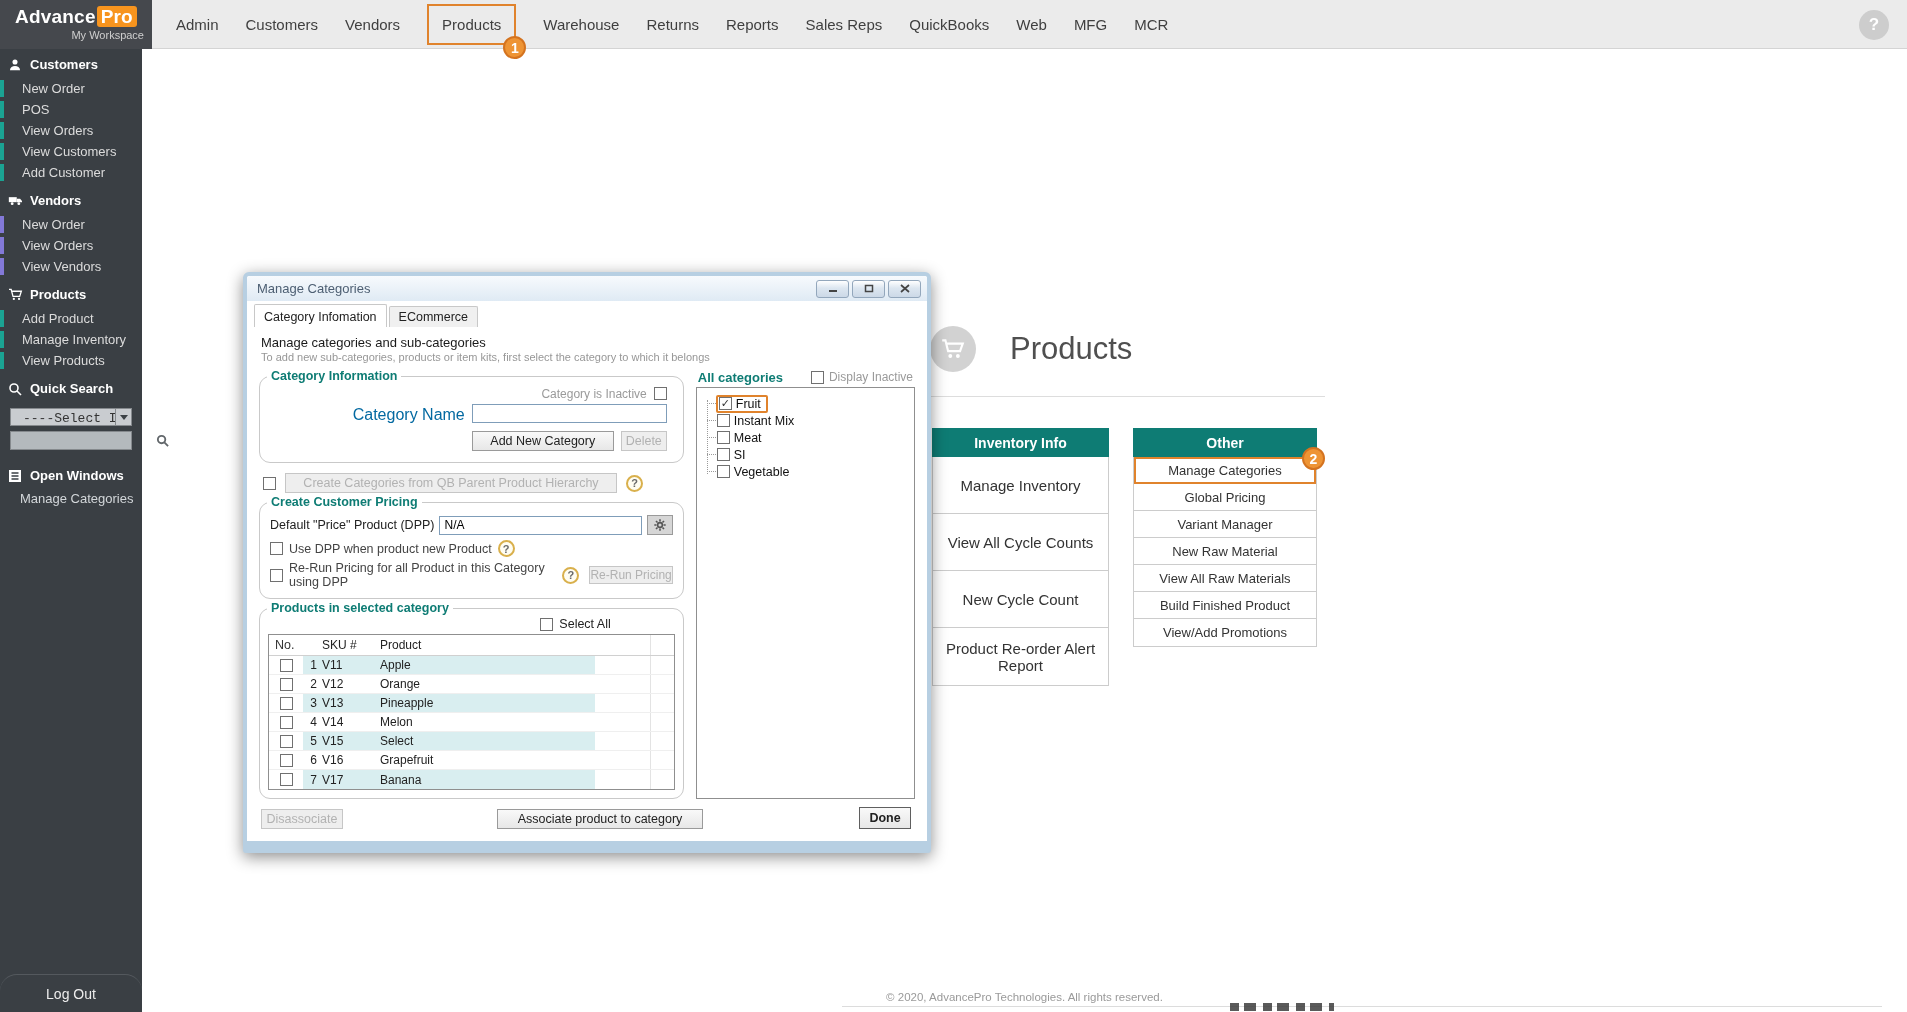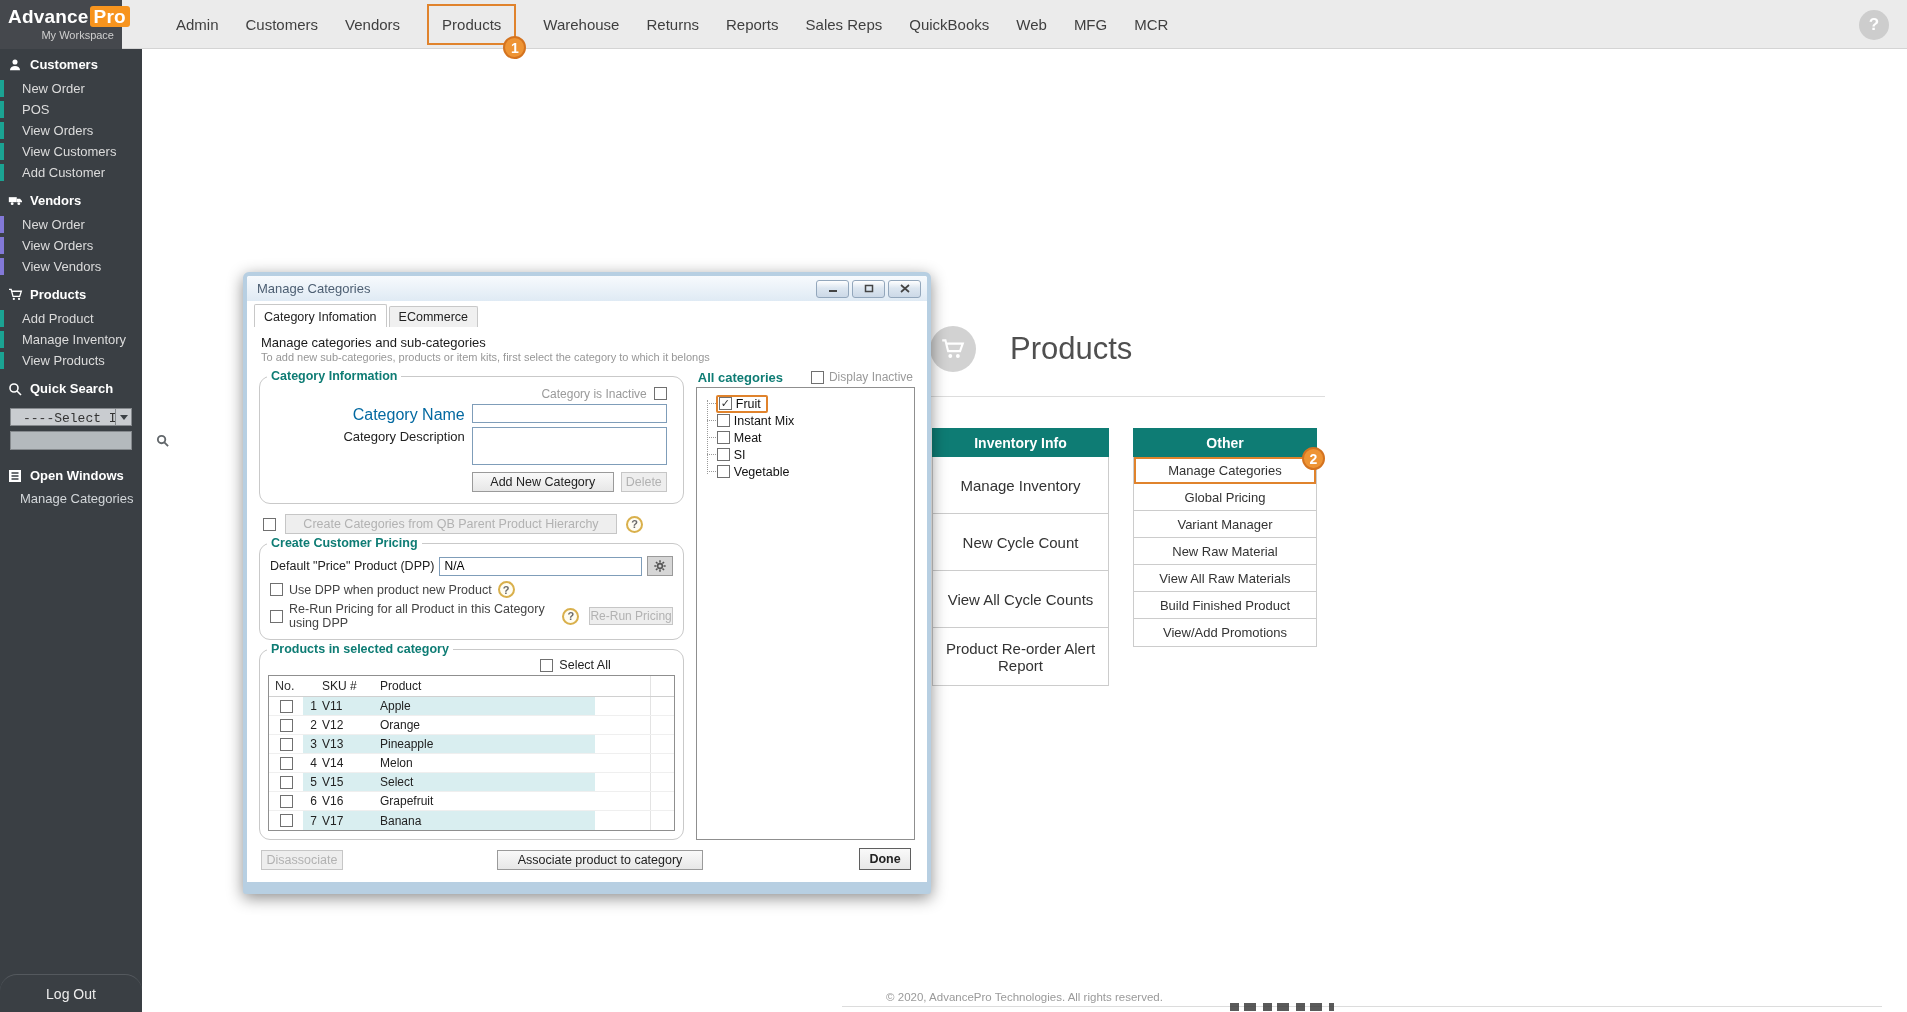--- a/index.html
+++ b/index.html
@@ -2,21 +2,21 @@
 <html><head>
 <meta charset="utf-8">
 <style>
   * { margin:0; padding:0; box-sizing:border-box; }
   html,body { width:1907px; height:1012px; overflow:hidden; background:#fff;
     font-family:"Liberation Sans","DejaVu Sans",sans-serif; }
 
   
   .topbar { position:absolute; left:0; top:0; width:1907px; height:49px;
     background:#ebebeb; border-bottom:1px solid #d4d4d4; z-index:20; }
-  .logo-block { position:absolute; left:0; top:0; width:122px; height:49px;
+  .logo-block { position:absolute; left:0; top:0; width:152px; height:49px;
     background:#45484d; color:#fff; padding:6px 8px 4px 8px; text-align:center; }
   .logo-line { font-size:19px; font-weight:bold; letter-spacing:.2px; white-space:nowrap; }
   .logo-pro { background:#f7941e; border-radius:3px; padding:0 4px; margin-left:1px; }
   .logo-sub { font-size:11px; color:#cfcfcf; text-align:right; margin-top:1px; }
   .topnav { position:absolute; left:142px; top:0; height:49px; display:flex;
     align-items:center; padding-left:34px; gap:27px; }
   .nav-item { font-size:15px; color:#3f3f3f; padding:12px 0; cursor:default; white-space:nowrap; position:relative; }
   .nav-item.active { border:2px solid #e0832c; padding:10px 13px; }
   .step-badge { position:absolute; right:-12px; top:calc(100% - 7px); width:23px; height:23px;
     border-radius:50%; background:#ee9434; border:2px solid #d4731f; color:#fff;
@@ -284,22 +284,22 @@
         </svg>
     </span>
     <span class="page-title">Products</span>
   </div>
   <div class="page-rule"></div>
 
   <div class="col inv-col">
     <div class="col-header" style="background:#0e7c74;">Inventory Info</div>
     <div class="inv-body" id="inv-cells">
         <div class="inv-cell">Manage Inventory</div>
+        <div class="inv-cell">View All Cycle Counts</div>
         <div class="inv-cell">New Cycle Count</div>
-        <div class="inv-cell">View All Cycle Counts</div>
         <div class="inv-cell">Product  Re-order Alert Report</div>
       </div>
   </div>
 
   <div class="col other-col">
     <div class="col-header" style="background:#0e7c74;">Other</div>
     <div class="other-body" id="other-cells">
         <div class="other-cell hl">Manage Categories<span class="badge-2">2</span></div>
         <div class="other-cell">Global Pricing</div>
         <div class="other-cell">Variant Manager</div>
@@ -349,24 +349,20 @@
 
         <div class="group">
           <span class="group-title">Category Information</span>
           <div class="form-row" style="margin-top:-2px;">
             <span class="lbl-gray">Category is Inactive</span>
             <span class="wcb"></span>
           </div>
           <div class="form-row">
             <span class="lbl-teal">Category Name</span>
             <input class="win-input" value="" style="">
-          </div>
-          <div class="form-row">
-            <span class="lbl-dark">Category Description</span>
-            <textarea class="win-textarea" style=""></textarea>
           </div>
           <div class="form-row" style="margin-top:7px;">
             <span class="btn btn-add">Add New Category</span>
             <span class="btn btn-del disabled">Delete</span>
           </div>
         </div>
 
         <div class="qb-row">
           <span class="wcb"></span>
           <span class="btn btn-qb disabled">Create Categories from QB Parent Product Hierarchy</span>

